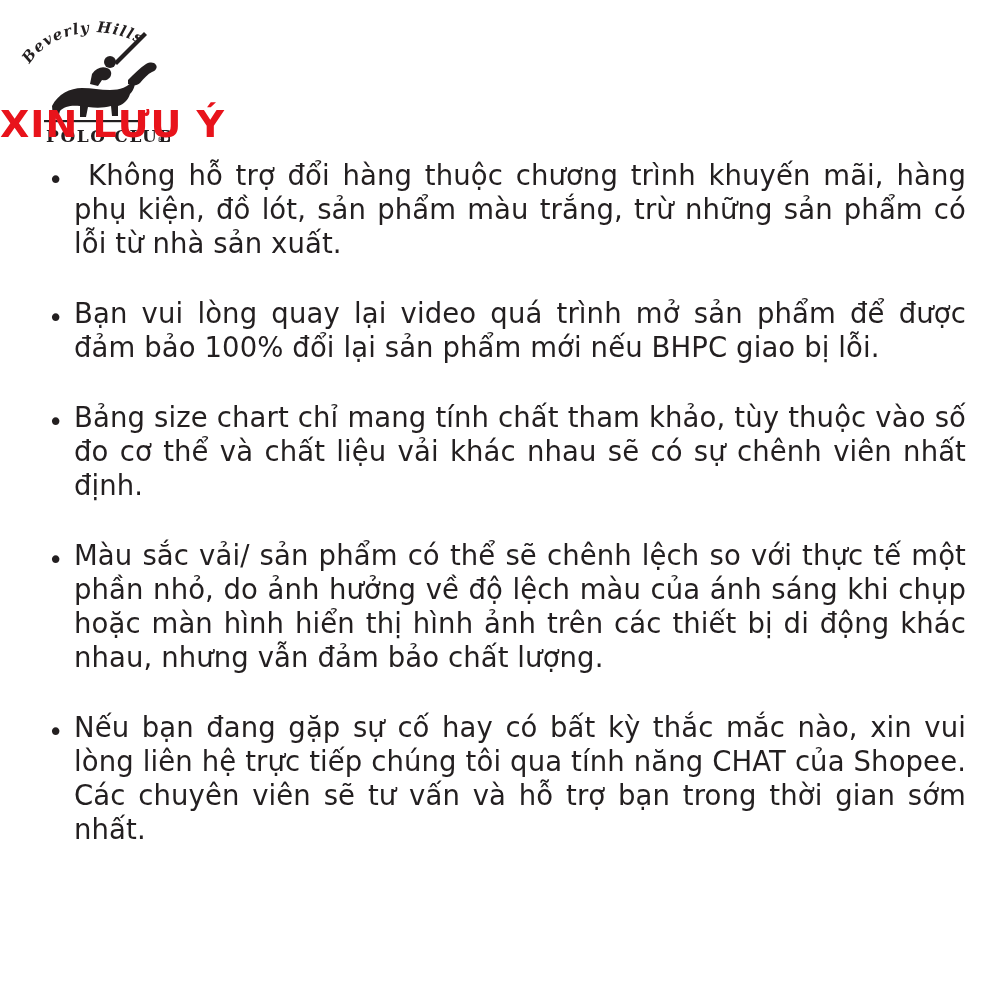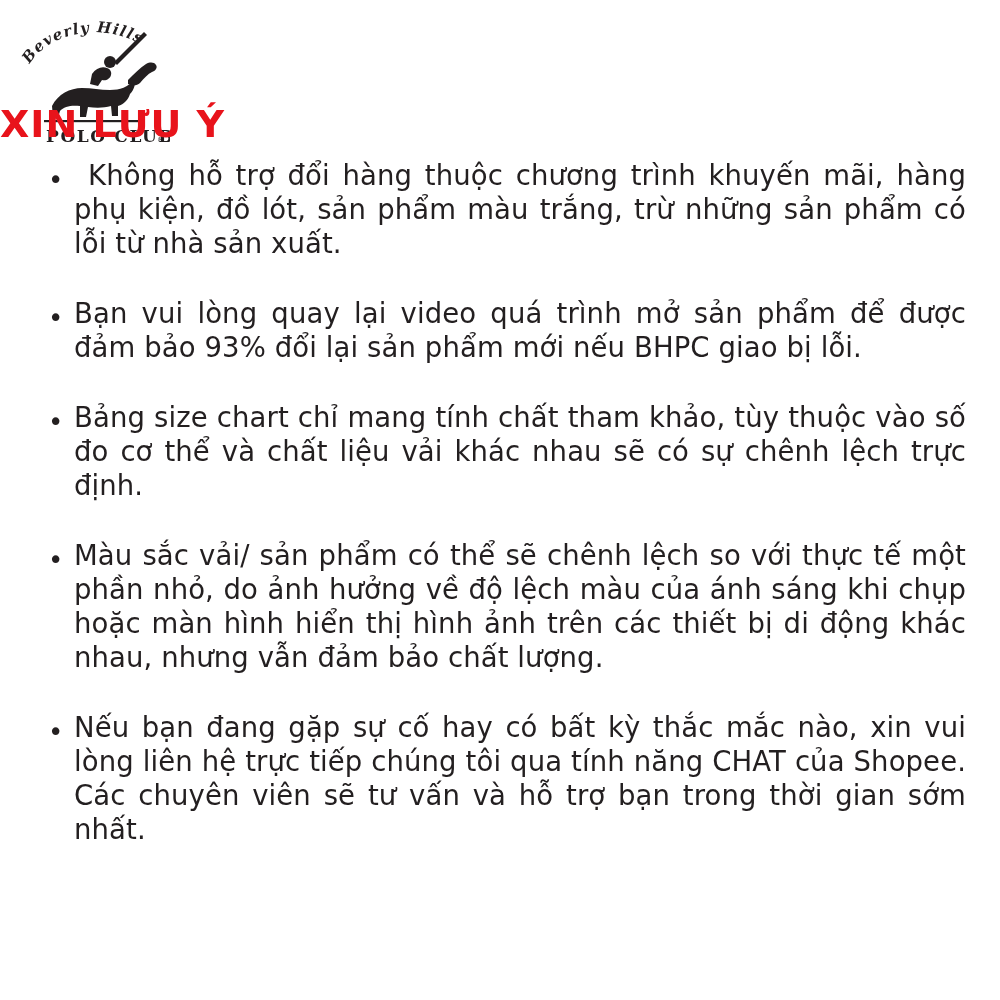--- a/index.html
+++ b/index.html
@@ -117,26 +117,26 @@
 
   <div class="notes">
 
     <div class="note-item">
       <div class="bullet">•</div>
       <div class="note-text first-indent">Không hỗ trợ đổi hàng thuộc chương trình khuyến mãi, hàng phụ kiện, đồ lót, sản phẩm màu trắng, trừ những sản phẩm có lỗi từ nhà sản xuất.</div>
     </div>
 
     <div class="note-item">
       <div class="bullet">•</div>
-      <div class="note-text">Bạn vui lòng quay lại video quá trình mở sản phẩm để được đảm bảo 93% đổi lại sản phẩm mới nếu BHPC giao bị lỗi.</div>
+      <div class="note-text">Bạn vui lòng quay lại video quá trình mở sản phẩm để được đảm bảo 100% đổi lại sản phẩm mới nếu BHPC giao bị lỗi.</div>
     </div>
 
     <div class="note-item">
       <div class="bullet">•</div>
-      <div class="note-text">Bảng size chart chỉ mang tính chất tham khảo, tùy thuộc vào số đo cơ thể và chất liệu vải khác nhau sẽ có sự chênh lệch trực định.</div>
+      <div class="note-text">Bảng size chart chỉ mang tính chất tham khảo, tùy thuộc vào số đo cơ thể và chất liệu vải khác nhau sẽ có sự chênh viên nhất định.</div>
     </div>
 
     <div class="note-item">
       <div class="bullet">•</div>
       <div class="note-text">Màu sắc vải/ sản phẩm có thể sẽ chênh lệch so với thực tế một phần nhỏ, do ảnh hưởng về độ lệch màu của ánh sáng khi chụp hoặc màn hình hiển thị hình ảnh trên các thiết bị di động khác nhau, nhưng vẫn đảm bảo chất lượng.</div>
     </div>
 
     <div class="note-item">
       <div class="bullet">•</div>
       <div class="note-text">Nếu bạn đang gặp sự cố hay có bất kỳ thắc mắc nào, xin vui lòng liên hệ trực tiếp chúng tôi qua tính năng CHAT của Shopee. Các chuyên viên sẽ tư vấn và hỗ trợ bạn trong thời gian sớm nhất.</div>

